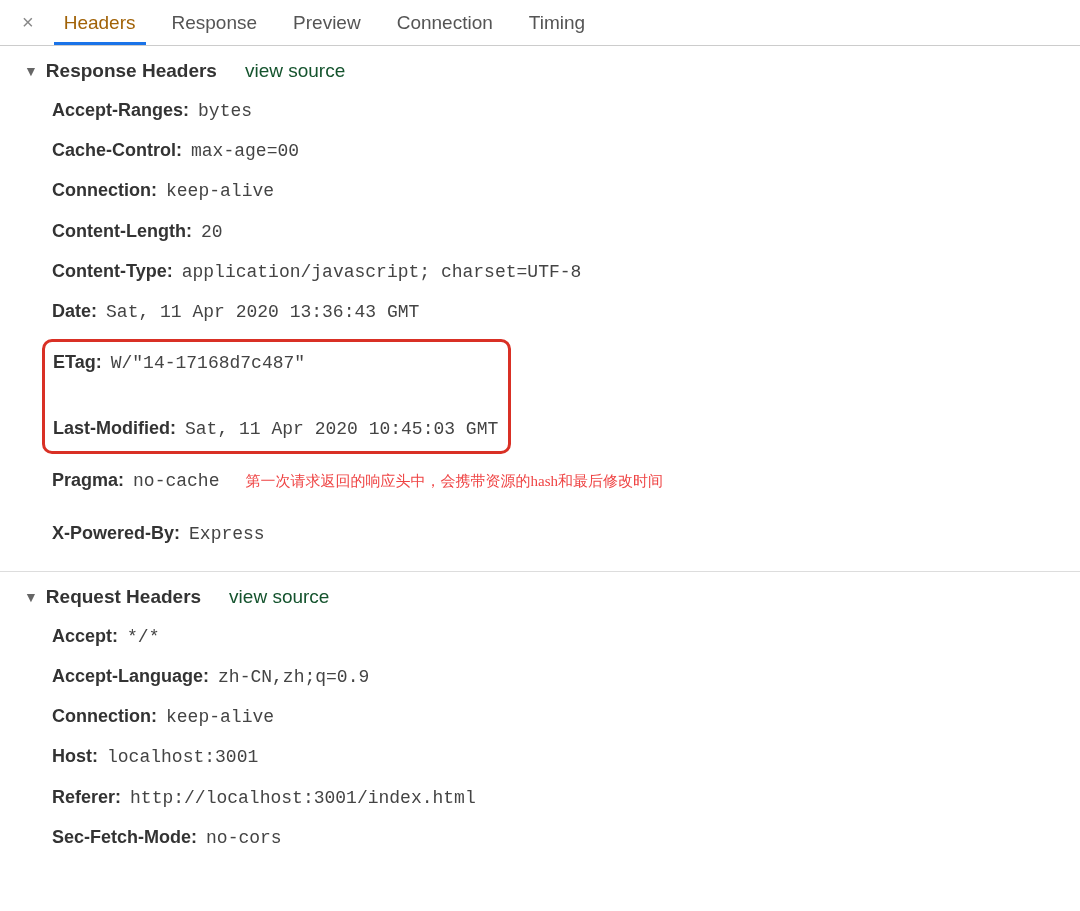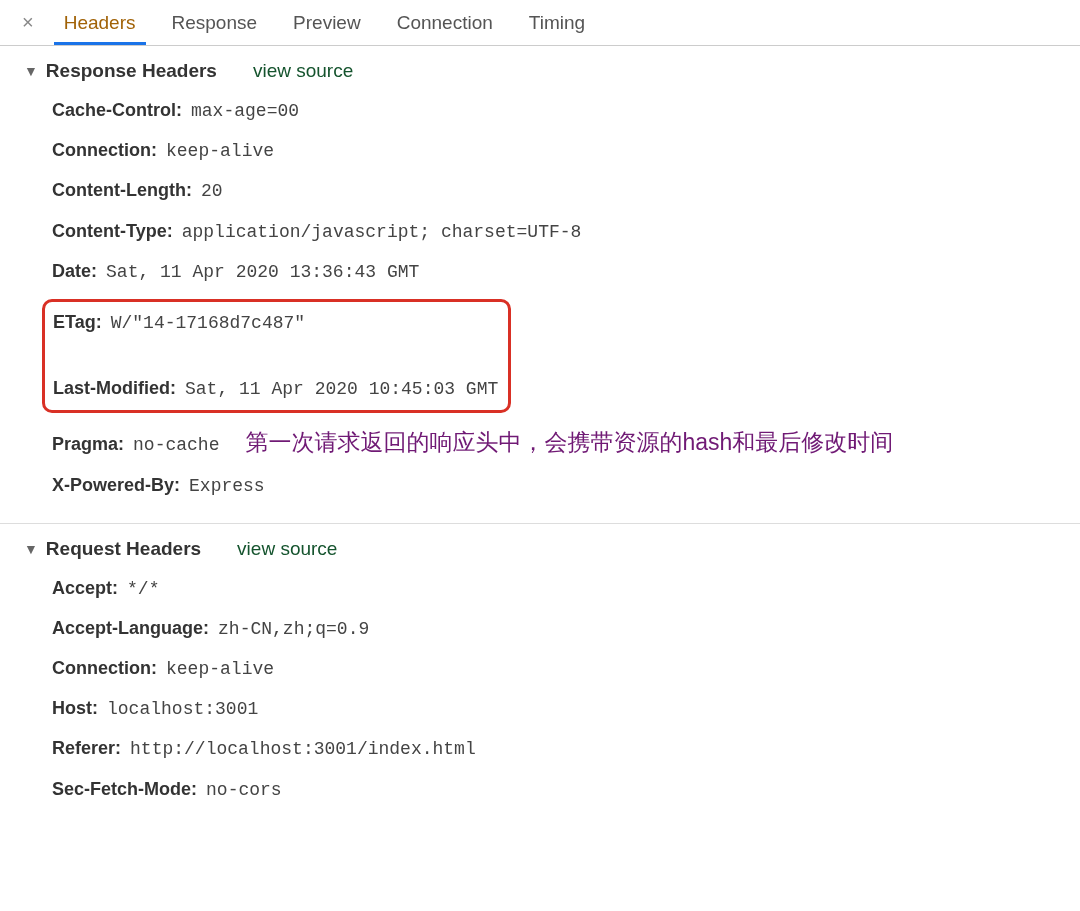--- a/index.html
+++ b/index.html
@@ -59,21 +59,21 @@
     .disclosure {
       color: #666;
       font-size: 14px;
       margin-right: 8px;
       cursor: pointer;
     }
     .section-title {
       font-weight: bold;
       color: #333;
       font-size: 19px;
-      margin-right: 36px;
+      margin-right: 28px;
     }
     .view-source {
       color: #14532d;
       font-size: 19px;
       cursor: pointer;
     }
     .header-list {
       padding-left: 28px;
     }
     .header-row {
@@ -99,34 +99,34 @@
     }
     .highlight-box .header-row {
       margin-bottom: 6px;
       margin-top: 2px;
     }
     .highlight-box .header-row:last-child {
       margin-bottom: 2px;
       margin-top: 40px;
     }
     .annotation {
-      color: #701a75;
-      font-size: 23px;
+      color: #ef4444;
+      font-size: 15px;
       display: inline;
       margin-left: 26px;
-      font-family: Liberation Sans, sans-serif;
+      font-family: Liberation Serif, serif;
     }
     .annot-wrap {
       display: flex;
       align-items: baseline;
       flex-wrap: nowrap;
       margin-bottom: 14px;
     }
     .annot-wrap .header-row {
-      margin-bottom: 0;
+      margin-bottom: 13px;
       flex-shrink: 0;
     }
     .section.no-border {
       border-bottom: none;
     }
   </style>
 </head>
 <body>
 
 <div class="tabs">
@@ -139,20 +139,24 @@
 </div>
 
 <div class="section">
   <div class="section-title-row">
     <span class="disclosure">▼</span>
     <span class="section-title">Response Headers</span>
     <span class="view-source">view source</span>
   </div>
   <div class="header-list">
     <div class="header-row">
+      <span class="header-name">Accept-Ranges:</span>
+      <span class="header-value">bytes</span>
+    </div>
+    <div class="header-row">
       <span class="header-name">Cache-Control:</span>
       <span class="header-value">max-age=00</span>
     </div>
     <div class="header-row">
       <span class="header-name">Connection:</span>
       <span class="header-value">keep-alive</span>
     </div>
     <div class="header-row">
       <span class="header-name">Content-Length:</span>
       <span class="header-value">20</span>

